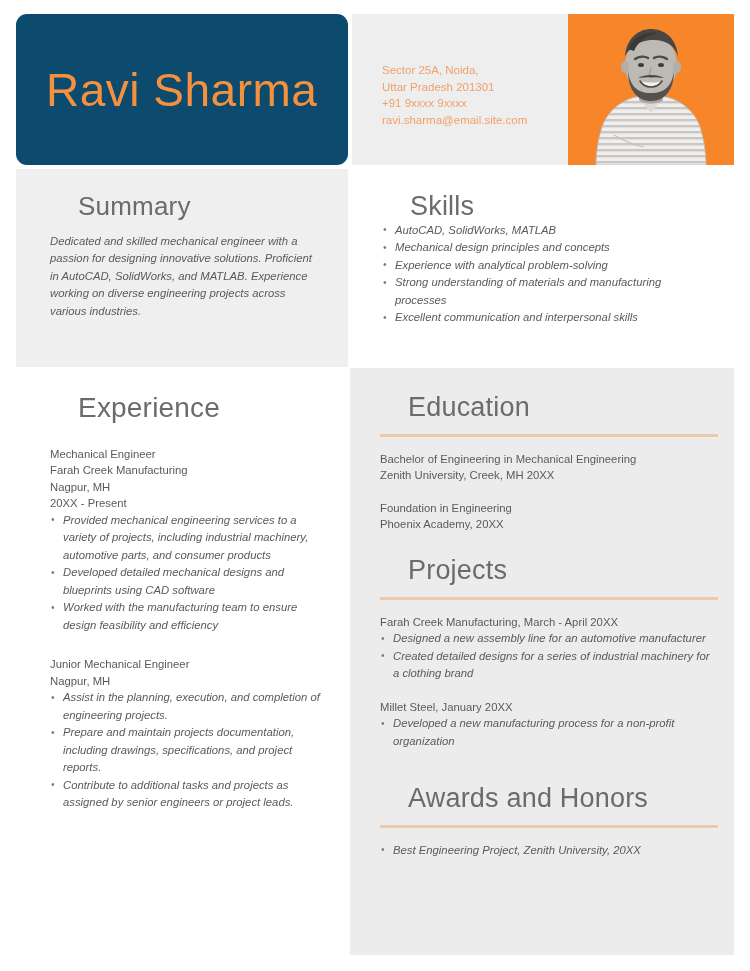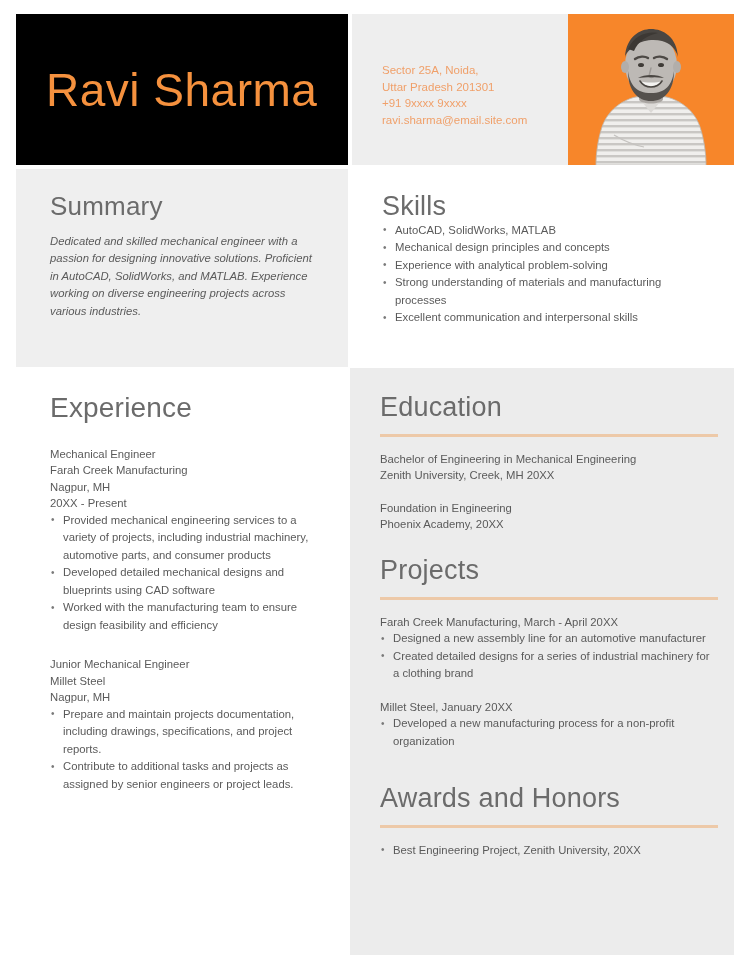--- a/index.html
+++ b/index.html
@@ -22,23 +22,24 @@
     background: #ffffff;
   }
 
   
   .name-block {
     position: absolute;
     left: 16px;
     top: 14px;
     width: 332px;
     height: 151px;
-    background: #000000;
+    background: #0c4a6e;
     display: flex;
     align-items: center;
+    border-radius: 11px;
   }
   .name-text {
     font-size: 46px;
     font-weight: 400;
     color: #f5913e;
     letter-spacing: 0.5px;
     padding-left: 30px;
     line-height: 1;
   }
 
@@ -103,38 +104,40 @@
   
   .sec {
     position: absolute;
   }
   .sec-title {
     font-size: 27px;
     font-weight: 400;
     color: #6b6b6b;
     line-height: 1.1;
     letter-spacing: 0.2px;
+    margin-left: 28px;
   }
   .divider {
     height: 3px;
     background: #edc9a8;
     margin-top: 11px;
     margin-bottom: 14px;
   }
 
   .body-text {
     font-size: 11.3px;
     line-height: 17.5px;
     color: #5a5a5a;
   }
 
   ul.bullets {
     list-style: none;
     margin: 0;
     padding: 0;
+    font-style: italic;
   }
   ul.bullets li {
     position: relative;
     padding-left: 13px;
     font-size: 11.3px;
     line-height: 17.5px;
     color: #5a5a5a;
     margin-bottom: 0;
   }
   ul.bullets li:before {
@@ -270,23 +273,23 @@
         <li>Provided mechanical engineering services to a variety of projects, including industrial machinery, automotive parts, and consumer products</li>
         <li>Developed detailed mechanical designs and blueprints using CAD software</li>
         <li>Worked with the manufacturing team to ensure design feasibility and efficiency</li>
       </ul>
     </div>
 
     <div class="gap-22"></div>
 
     <div class="exp-entry">
       <div class="entry-head">Junior Mechanical Engineer</div>
-      <div class="entry-head">Millet Steel</div>
       <div class="entry-head">Nagpur, MH</div>
       <ul class="bullets exp-bullets">
+        <li>Assist in the planning, execution, and completion of engineering projects.</li>
         <li>Prepare and maintain projects documentation, including drawings, specifications, and project reports.</li>
         <li>Contribute to additional tasks and projects as assigned by senior engineers or project leads.</li>
       </ul>
     </div>
   </div>
 
   <div class="sec" id="education-sec">
     <div class="sec-title">Education</div>
     <div class="divider"></div>
     <div>

